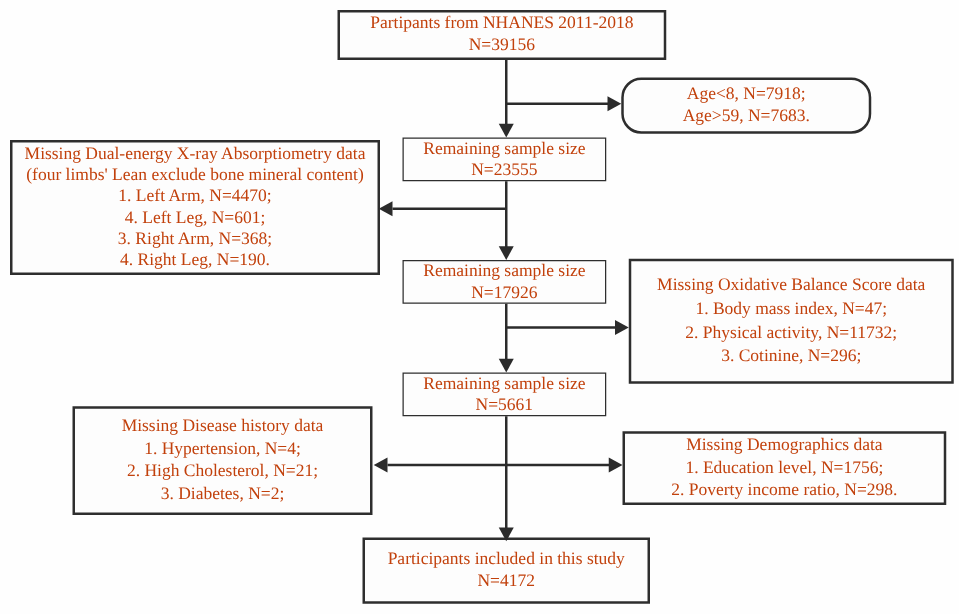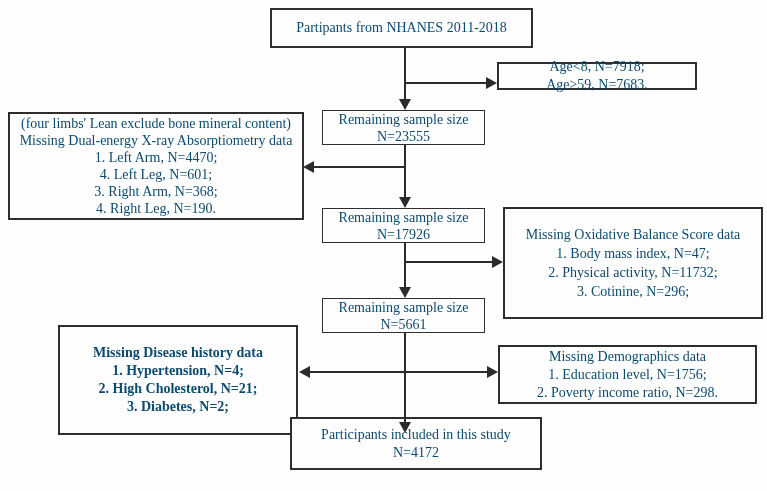--- a/index.html
+++ b/index.html
@@ -1,46 +1,46 @@
 <!DOCTYPE html>
 <html><head>
 <meta charset="utf-8">
 <style>
   html,body{margin:0;padding:0;background:#ffffff;}
   #canvas{
     position:relative;
     width:767px;height:491px;
     background:#fefefe;
     font-family:"Liberation Serif", serif;
-    color:#0c4a6e;
+    color:#c2410c;
     overflow:hidden;
   }
   .box{
     position:absolute;
     border:2px solid #2e2e2e;
     background:#fdfdfd;
     display:flex;flex-direction:column;
     justify-content:center;align-items:center;
     text-align:center;
     font-size:14px;line-height:18px;
     box-sizing:border-box;
   }
   .thin{border-width:1.5px;align-items:flex-end;}
   .box .ln{width:100%;}
   
   #box-top      {left:270px;top:8px;  width:263px;height:40px;}
-  #box-age      {left:497px;top:62px; width:200px;height:28px;}
+  #box-age      {left:497px;top:62px; width:200px;height:45px;border-radius:16px;}
   #box-rem1     {left:322px;top:110px;width:163px;height:35px;line-height:17px;}
   #box-dxa      {left:8px;  top:112px;width:296px;height:108px;line-height:17px;}
   #box-rem2     {left:322px;top:208px;width:163px;height:35px;line-height:17px;}
-  #box-obs      {left:503px;top:207px;width:260px;height:112px;line-height:19px;}
+  #box-obs      {left:503px;top:207px;width:260px;height:100px;line-height:19px;}
   #box-rem3     {left:322px;top:298px;width:163px;height:35px;line-height:17px;}
-  #box-disease  {left:58px; top:325px;width:240px;height:110px;font-weight:bold;}
+  #box-disease  {left:58px; top:325px;width:240px;height:87px;}
   #box-demo     {left:498px;top:345px;width:259px;height:59px;}
-  #box-final    {left:290px;top:417px;width:252px;height:53px;}
+  #box-final    {left:290px;top:430px;width:230px;height:53px;}
   
   .vline{position:absolute;width:2px;background:#2b2b2b;}
   .hline{position:absolute;height:2px;background:#2b2b2b;}
   #v1{left:404px;top:48px; height:52px;}
   #h1{left:405px;top:82px; width:83px;}
   #v2{left:404px;top:145px;height:53px;}
   #h2{left:314px;top:166px;width:91px;}
   #v3{left:404px;top:243px;height:45px;}
   #h3{left:405px;top:261px;width:88px;}
   #v4{left:404px;top:333px;height:90px;}
@@ -60,35 +60,36 @@
   #a8{left:299px;top:366px;}  
   #a9{left:487px;top:366px;}  
 </style>
 </head>
 <body>
 
 <div id="canvas">
 
   <div class="box" id="box-top">
     <div class="ln">Partipants from NHANES 2011-2018</div>
+    <div class="ln">N=39156</div>
   </div>
 
   <div class="box" id="box-age">
     <div class="ln">Age&lt;8, N=7918;</div>
     <div class="ln">Age&gt;59, N=7683.</div>
   </div>
 
   <div class="box thin" id="box-rem1">
     <div class="ln">Remaining sample size</div>
     <div class="ln">N=23555</div>
   </div>
 
   <div class="box" id="box-dxa">
+    <div class="ln">Missing Dual-energy X-ray Absorptiometry data</div>
     <div class="ln">(four limbs' Lean exclude bone mineral content)</div>
-    <div class="ln">Missing Dual-energy X-ray Absorptiometry data</div>
     <div class="ln">1. Left Arm, N=4470;</div>
     <div class="ln">4. Left Leg, N=601;</div>
     <div class="ln">3. Right Arm, N=368;</div>
     <div class="ln">4. Right Leg, N=190.</div>
   </div>
 
   <div class="box thin" id="box-rem2">
     <div class="ln">Remaining sample size</div>
     <div class="ln">N=17926</div>
   </div>

